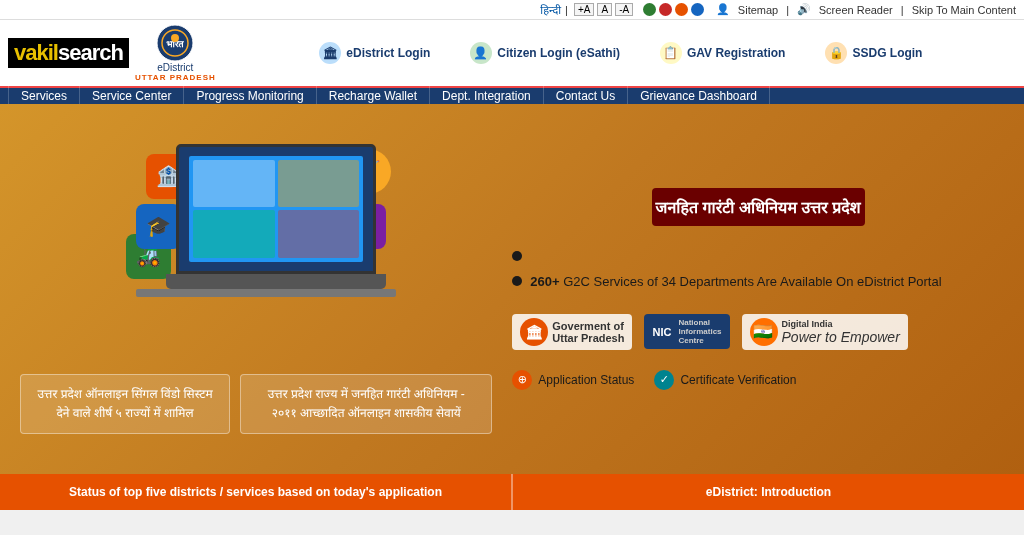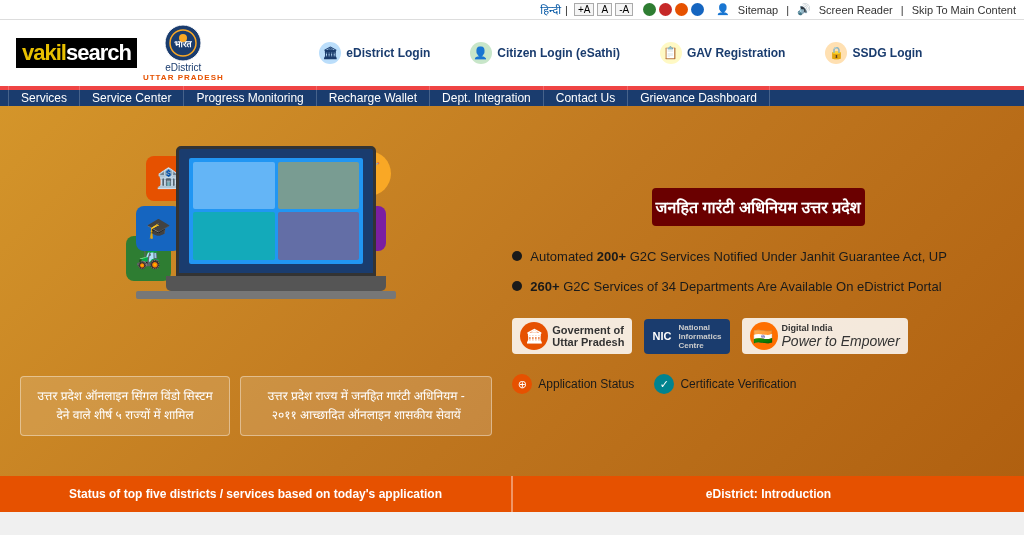--- a/index.html
+++ b/index.html
@@ -28,22 +28,22 @@
     .circle.orange { background: #e65100; }
     .circle.blue { background: #1565c0; }
     .top-bar-links { display: flex; gap: 8px; align-items: center; margin-left: 6px; }
     .top-bar-links a { color: #333; font-size: 11px; text-decoration: none; }
 
     
     .header {
       background: #fff;
       display: flex;
       align-items: center;
-      padding: 4px 16px;
-      border-bottom: 4px solid #ef4444;
+      padding: 4px 8px;
+      border-bottom: 2px solid #ef4444;
       gap: 10px;
     }
     .header-brand { display: flex; align-items: center; gap: 6px; min-width: 200px; }
     .vakil-logo {
       background: #000;
       color: #fff;
       font-size: 22px;
       font-weight: bold;
       padding: 2px 6px;
       letter-spacing: -1px;
@@ -487,23 +487,20 @@
 शासकीय सेवायें</div>
     </div>
   </div>
 
   <div class="hero-right">
     <div class="janhit-badge">जनहित गारंटी अधिनियम उत्तर प्रदेश</div>
 
     <ul class="bullet-points">
       <li>
         <div class="bullet-dot"></div>
-        <span>
-          <span>Automated </span><span class="highlight">200+</span><span> G2C Services Notified Under Janhit Guarantee Act, UP</span>
-        </span>
       </li>
       <li>
         <div class="bullet-dot"></div>
         <span>
           <span class="highlight">260+</span><span> G2C Services of 34 Departments Are Available On eDistrict Portal</span>
         </span>
       </li>
     </ul>
 
     <div class="partner-logos">

